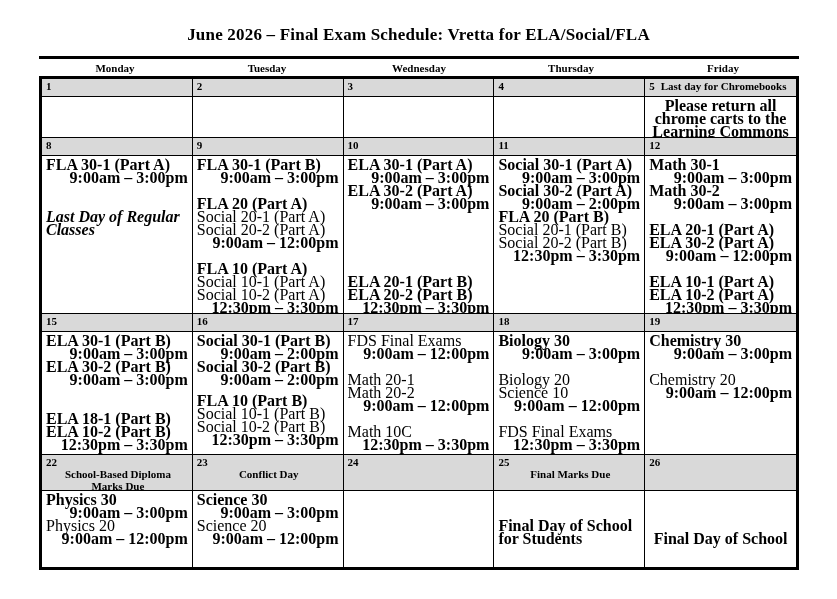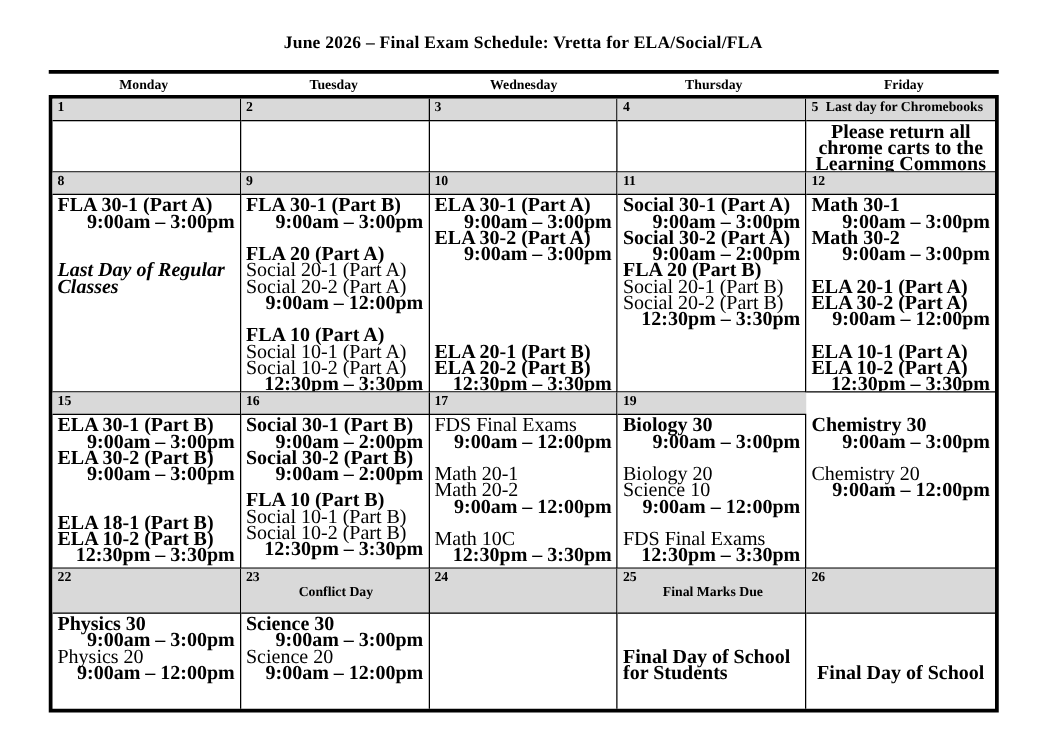--- a/index.html
+++ b/index.html
@@ -3,21 +3,21 @@
 <meta charset="utf-8">
 <style>
   html,body{margin:0;padding:0;background:#ffffff;}
   .page{
     width:837px;height:599px;box-sizing:border-box;
     background:#ffffff;color:#000;
     font-family:"Liberation Serif", serif;
     padding-top:24px;position:relative;overflow:hidden;
   }
   .title{
-    text-align:center;font-size:14px;font-weight:bold;
+    text-align:center;font-size:17px;font-weight:bold;
     line-height:22px;margin-bottom:10px;letter-spacing:.2px;
   }
   .day-header{
     width:760px;margin-left:39px;box-sizing:border-box;
     border-top:3px solid #000;
     display:grid;grid-template-columns:repeat(5,1fr);
     font-weight:bold;font-size:11px;padding:3px 0 2px;
   }
   .day-header span{text-align:center;}
   .cal{
@@ -135,20 +135,21 @@
           <div class="line a-r bold">9:00am – 12:00pm</div>
           <div class="line a-l bold" style="margin-top: 13px;">ELA 10-1 (Part A)</div>
           <div class="line a-l bold">ELA 10-2 (Part A)</div>
           <div class="line a-r bold">12:30pm – 3:30pm</div>
         </div>
       </div>
       <div class="strip-row wk2">
         <div class="strip-cell"><span class="num">15</span></div>
         <div class="strip-cell"><span class="num">16</span></div>
         <div class="strip-cell"><span class="num">17</span></div>
+        <div class="strip-cell"><span class="num">18</span></div>
         <div class="strip-cell"><span class="num">19</span></div>
       </div>
       <div class="body-row wk2">
         <div class="body-cell">
           <div class="line a-l bold">ELA 30-1 (Part B)</div>
           <div class="line a-r bold">9:00am – 3:00pm</div>
           <div class="line a-l bold">ELA 30-2 (Part B)</div>
           <div class="line a-r bold">9:00am – 3:00pm</div>
           <div class="line a-l bold" style="margin-top: 26px;">ELA 18-1 (Part B)</div>
           <div class="line a-l bold">ELA 10-2 (Part B)</div>
@@ -183,21 +184,21 @@
           <div class="line a-r bold">12:30pm – 3:30pm</div>
         </div>
         <div class="body-cell">
           <div class="line a-l bold">Chemistry 30</div>
           <div class="line a-r bold">9:00am – 3:00pm</div>
           <div class="line a-l" style="margin-top: 13px;">Chemistry 20</div>
           <div class="line a-r bold">9:00am – 12:00pm</div>
         </div>
       </div>
       <div class="strip-row wk3">
-        <div class="strip-cell"><span class="num">22</span></div>
+        <div class="strip-cell"><span class="num">22</span><div class="strip-label">School-Based Diploma Marks Due</div></div>
         <div class="strip-cell"><span class="num">23</span><div class="strip-label">Conflict Day</div></div>
         <div class="strip-cell"><span class="num">24</span></div>
         <div class="strip-cell"><span class="num">25</span><div class="strip-label">Final Marks Due</div></div>
         <div class="strip-cell"><span class="num">26</span></div>
       </div>
       <div class="body-row wk3">
         <div class="body-cell">
           <div class="line a-l bold">Physics 30</div>
           <div class="line a-r bold">9:00am – 3:00pm</div>
           <div class="line a-l">Physics 20</div>

